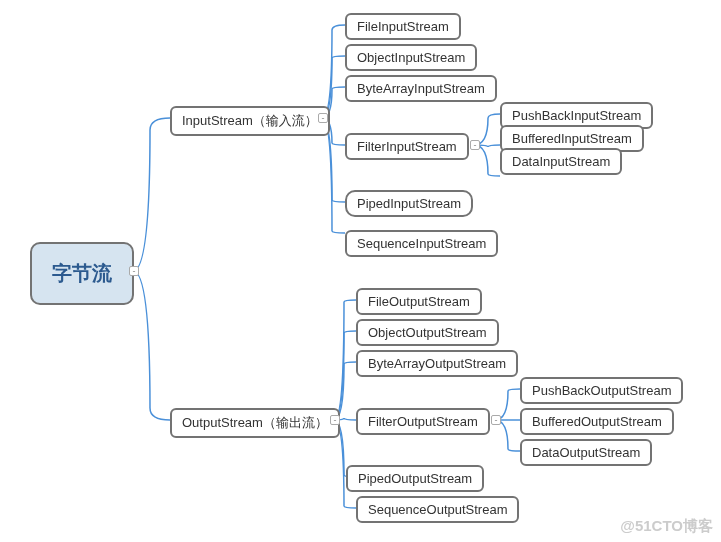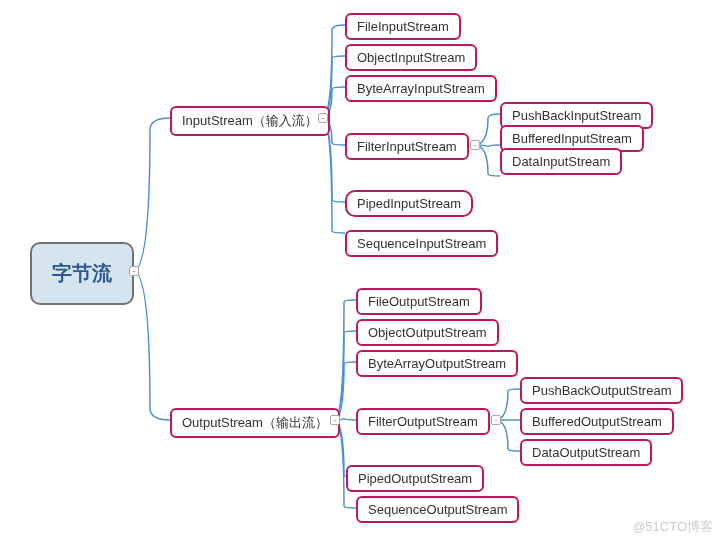--- a/index.html
+++ b/index.html
@@ -7,21 +7,21 @@
     font-family: "Microsoft YaHei", Arial, sans-serif;
     background: #fff;
     width: 721px;
     height: 542px;
     position: relative;
     font-size: 13px;
   }
   svg { position: absolute; top: 0; left: 0; z-index: 0; }
   .node {
     position: absolute;
-    border: 2px solid #be185d;
+    border: 2px solid #737373;
     border-radius: 6px;
     padding: 4px 10px;
     background: #fff;
     white-space: nowrap;
     z-index: 2;
     color: #333;
   }
   .root {
     background: #d6e4f0;
     border: 2px solid #737373;
@@ -37,22 +37,23 @@
     width: 10px; height: 10px;
     border: 1px solid #aaa;
     background: #fff;
     border-radius: 2px;
     z-index: 3;
     font-size: 9px; line-height: 8px; text-align: center; color: #888;
   }
   .watermark {
     position: absolute;
     right: 8px; bottom: 6px;
-    color: #ccc; font-size: 13px;
+    color: #ccc; font-size: 15px;
     z-index: 5;
+    font-weight: bold;
   }
 </style>
 </head>
 <body>
 
 <svg width="721" height="542">
   <g stroke="#4a90d9" stroke-width="1.5" fill="none">
 
     <path d="M133 271 Q150 271 150 130 Q150 118 170 118"></path>
     <path d="M133 271 Q150 271 150 408 Q150 420 170 420"></path>

